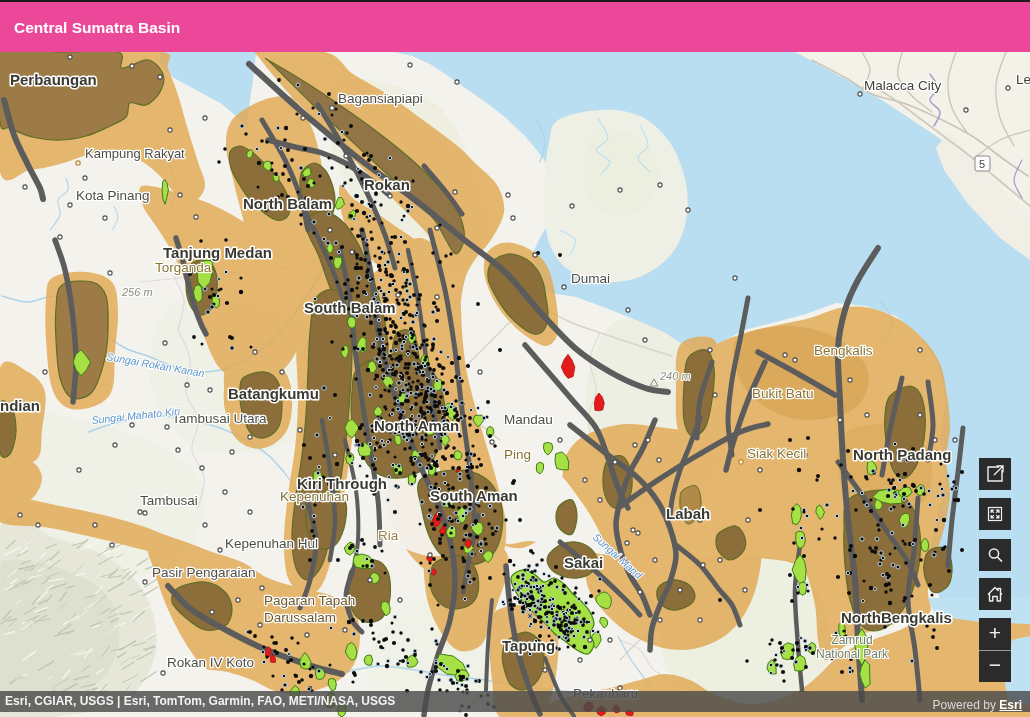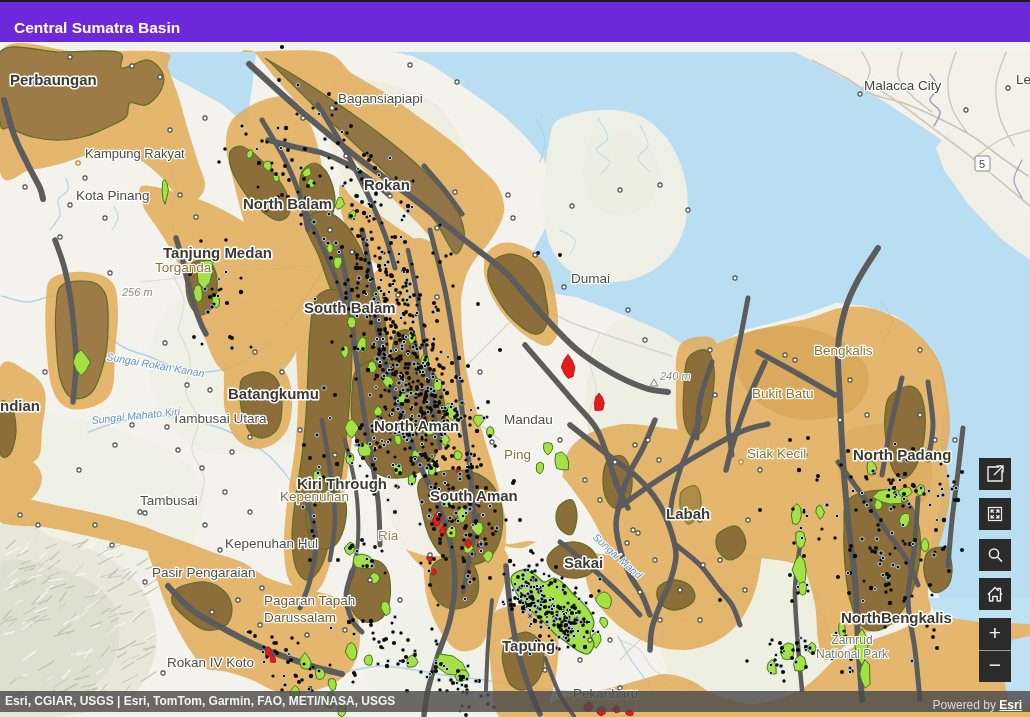--- a/index.html
+++ b/index.html
@@ -1,18 +1,18 @@
 <!DOCTYPE html>
 <html><head><meta charset="utf-8">
 <style>
   html,body{margin:0;padding:0;width:1030px;height:717px;overflow:hidden;
     font-family:"Liberation Sans",sans-serif;background:#fff;}
   #wrap{position:relative;width:1030px;height:717px;overflow:hidden;}
   #map{position:absolute;left:0;top:0;}
-  #hdr{position:absolute;left:0;top:0;width:1030px;height:42px;background:#6d28d9;
+  #hdr{position:absolute;left:0;top:0;width:1030px;height:52px;background:#ec4899;
     border-top:2px solid #1b1b1b;box-sizing:border-box;}
   #hdr span{position:absolute;left:14px;top:17px;color:#fff;font-size:15.5px;font-weight:bold;
     letter-spacing:0px;}
   #attr{position:absolute;left:0;top:691px;width:1030px;height:21px;background:rgba(74,74,74,0.82);
     color:#f2f2f2;font-size:12px;line-height:21px;}
   #attr .l{position:absolute;left:5px;top:0;white-space:nowrap;font-weight:bold;}
   #attr .r{position:absolute;right:8px;top:4px;color:#d9d9d9;}
   #attr .r b{color:#fff;text-decoration:underline;font-weight:bold;}
   .btn{position:absolute;left:979px;width:32px;height:32px;background:#2b2b2b;}
   .btn svg{position:absolute;left:0;top:0;}

